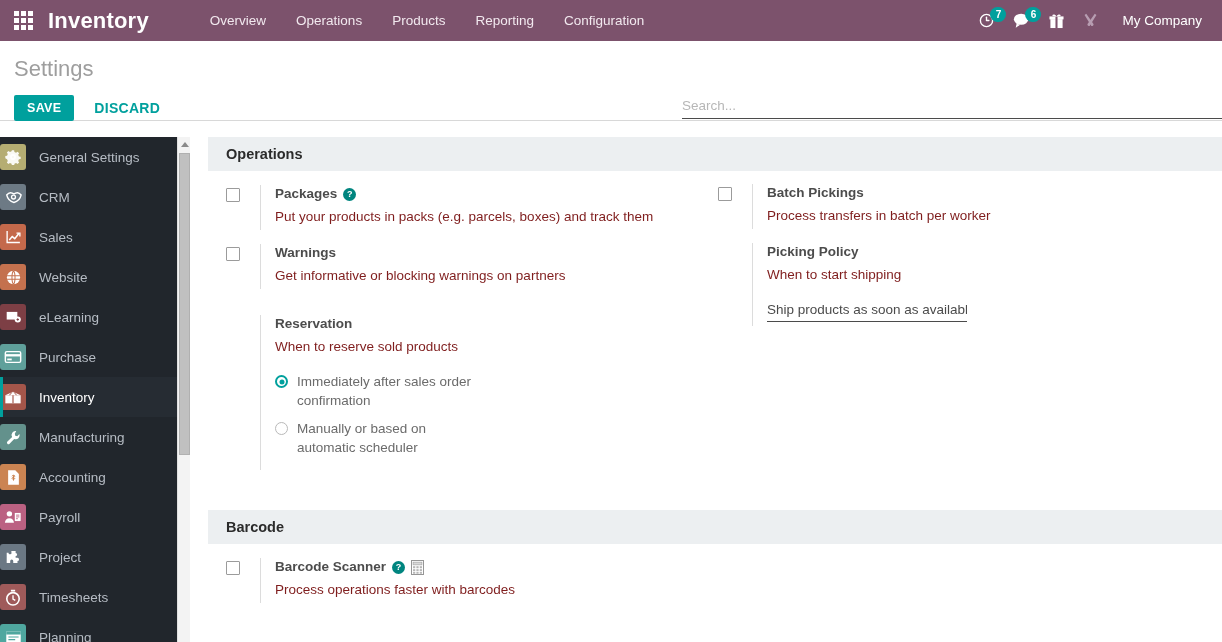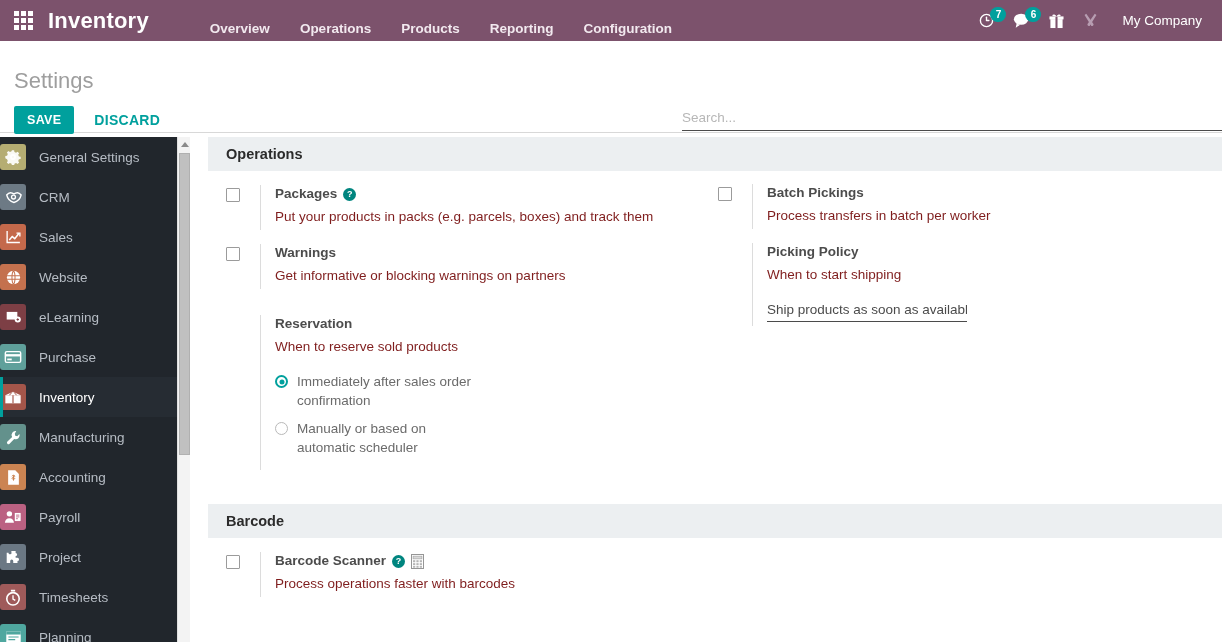--- a/index.html
+++ b/index.html
@@ -29,21 +29,21 @@
     cursor: pointer;
   }
   .apps-grid i { background: #ffffff; display: block; width: 5px; height: 5px; }
   .brand {
     font-size: 22px; font-weight: bold;
     letter-spacing: .2px;
     color: #ffffff;
     margin-right: 46px;
     cursor: pointer;
   }
-  .menu { display: flex; align-items: flex-start; height: 25px; font-weight: bold; }
+  .menu { display: flex; align-items: center; height: 25px; }
   .menu-item {
     font-size: 13.5px; color: #f2e9ef;
     padding: 0 15px; line-height: 41px;
     cursor: pointer; white-space: nowrap;
   }
   .nav-right {
     margin-left: auto; display: flex; align-items: center;
     padding-right: 10px; height: 41px;
   }
   .nav-icon-wrap {
@@ -59,30 +59,30 @@
     border-radius: 9px; min-width: 16px; height: 15px;
     line-height: 15px; text-align: center; padding: 0 4px;
   }
   .company {
     font-size: 13.5px; color: #ffffff;
     padding: 0 10px 0 16px; line-height: 41px; cursor: pointer;
   }
 
   
   .control-panel {
-    position: absolute; top: 53px; left: 0;
+    position: absolute; top: 41px; left: 0;
     width: 1222px; height: 80px;
     background: #ffffff;
     border-bottom: 1px solid #d8d8d8;
   }
   .page-title {
     position: absolute; left: 14px; top: 15px;
     font-size: 22px; color: #9e9e9e; font-weight: normal;
   }
-  .btn-row { position: absolute; left: 14px; top: 53px; display: flex; }
+  .btn-row { position: absolute; left: 14px; top: 53px; display: flex; align-items: center; }
   .btn-save {
     background: #00a09d; color: #ffffff;
     font-size: 12.5px; font-weight: bold;
     padding: 6px 13px; border: none; border-radius: 2px;
     letter-spacing: .3px; cursor: pointer;
   }
   .btn-discard {
     background: transparent; color: #00a09d;
     font-size: 14px; font-weight: bold;
     padding: 6px 12px; border: none; border-radius: 2px;
@@ -158,21 +158,21 @@
     position: absolute; left: 190px; top: 137px;
     width: 1032px; height: 505px;
     background: #ffffff; overflow: hidden;
   }
   .section-header {
     background: #eceff1;
     padding: 9px 0 9px 18px;
     font-size: 14.5px; font-weight: bold; color: #2b2b2b;
     margin-left: 18px;
   }
-  .section-body { padding: 0 0 0 18px; }
+  .section-body { padding: 0 0 6px 18px; }
   .row2 { display: flex; }
   .col { width: 492px; flex: 0 0 492px; }
   .col-right { margin-left: 0; }
 
   .setting {
     display: flex; align-items: flex-start;
     padding: 14px 0 0 18px;
   }
   .chk {
     width: 14px; height: 14px; flex: 0 0 14px;

